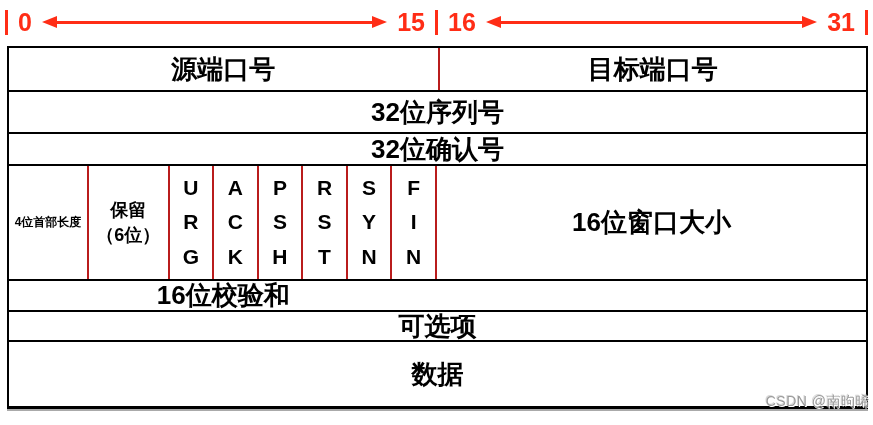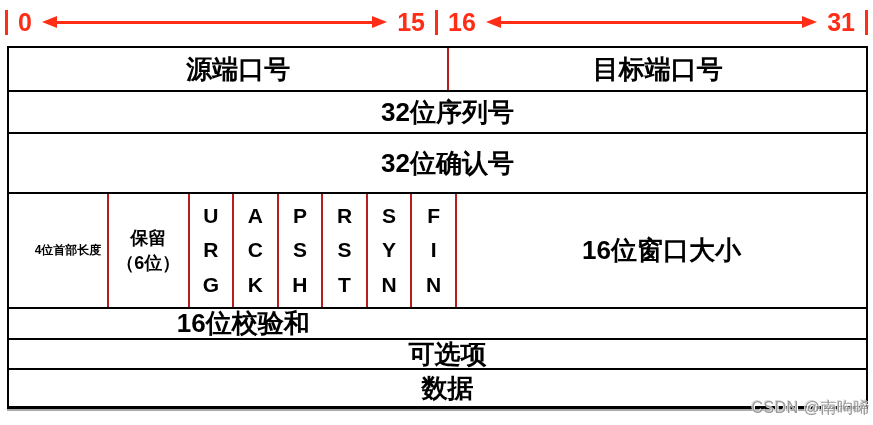--- a/index.html
+++ b/index.html
@@ -65,37 +65,37 @@
     background: #fff;
     display: flex;
     flex-direction: column;
     font-weight: bold;
     color: #000;
   }
   .t-row { display: flex; border-top: 2px solid #000; box-sizing: border-box; }
   .t-row:first-child { border-top: none; }
   .row-ports    { height: 42px; }
   .row-seq      { height: 42px; }
-  .row-ack      { height: 60px; }
+  .row-ack      { height: 32px; }
   .row-flags    { height: 115px; }
   .row-check    { height: 31px; }
   .row-options  { height: 30px; }
   .row-data     { flex: 1; }
 
   .cell {
     display: flex;
     align-items: center;
     justify-content: center;
     border-left: 2px solid #b91c1c;
     box-sizing: border-box;
     text-align: center;
     font-size: 26px;
     line-height: 1.1;
   }
-  .cell:first-child { border-left: none; margin-left: 20px; }
+  .cell:first-child { border-left: none; }
   .half { width: 50%; }
   .full { width: 100%; }
 
   .cell-headerlen {
     width: 9.1%;
     font-size: 12px;
     line-height: 1.35;
   }
   .cell-reserved {
     width: 9.4%;
@@ -108,22 +108,22 @@
     flex-direction: column;
     font-size: 21px;
     line-height: 1.62;
   }
   .cell-window { flex: 1; }
 
   
   .watermark {
     position: absolute;
     right: 3px;
-    bottom: 6px;
-    font-size: 16px;
+    bottom: 14px;
+    font-size: 14px;
     color: #9a9a9a;
     letter-spacing: 0.5px;
     text-shadow: 1px 1px 0 #ffffff, -1px -1px 0 #d9d9d9;
   }
 </style>
 </head>
 <body>
 
 <div class="stage">
 

